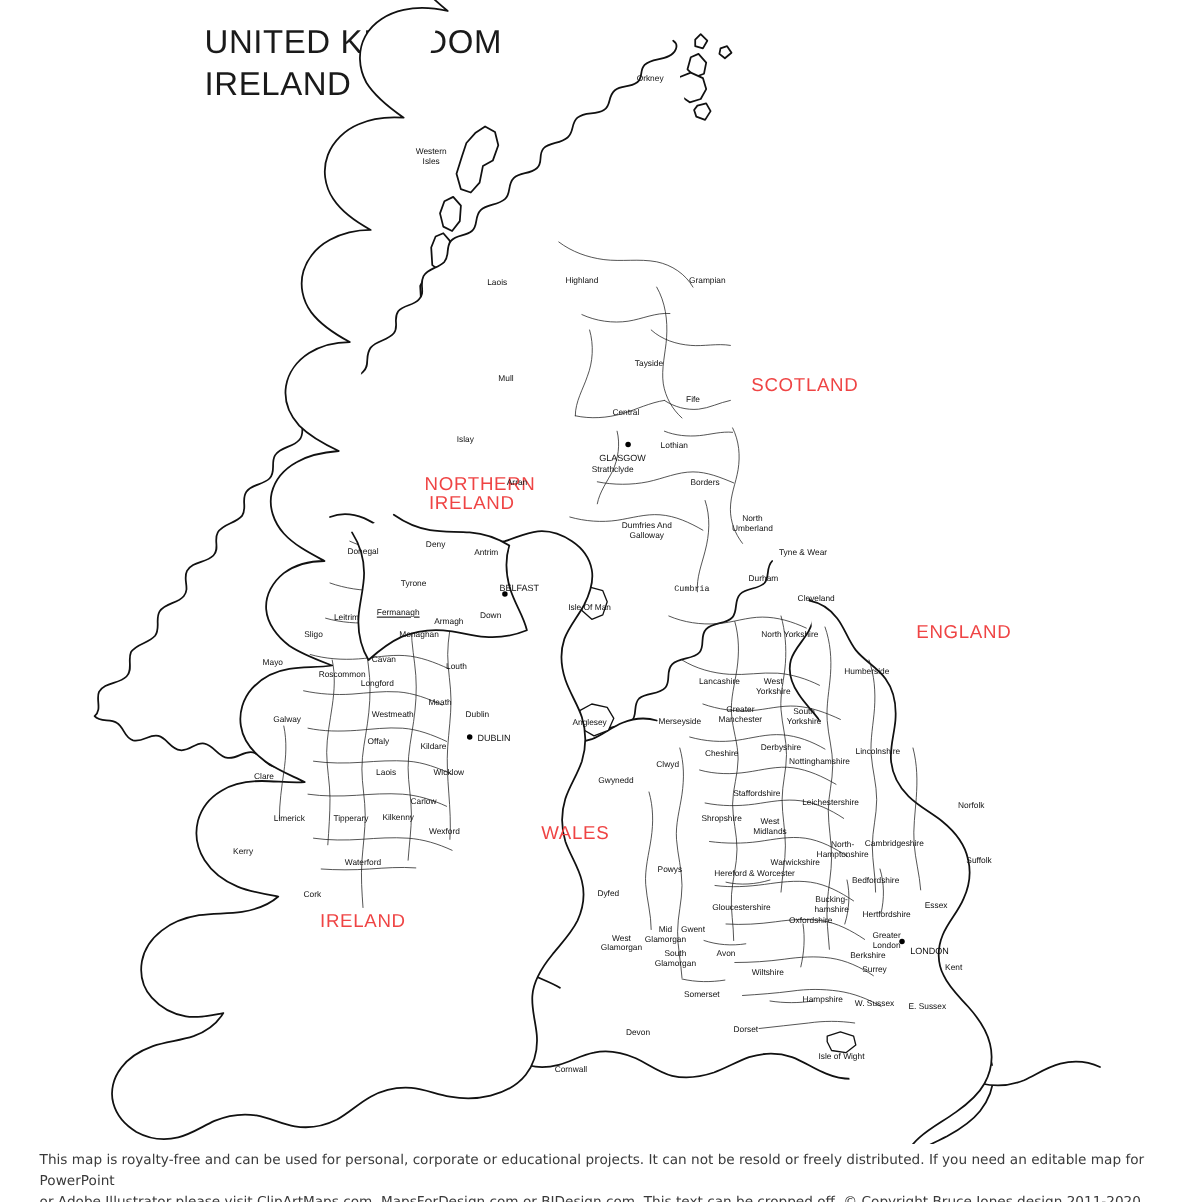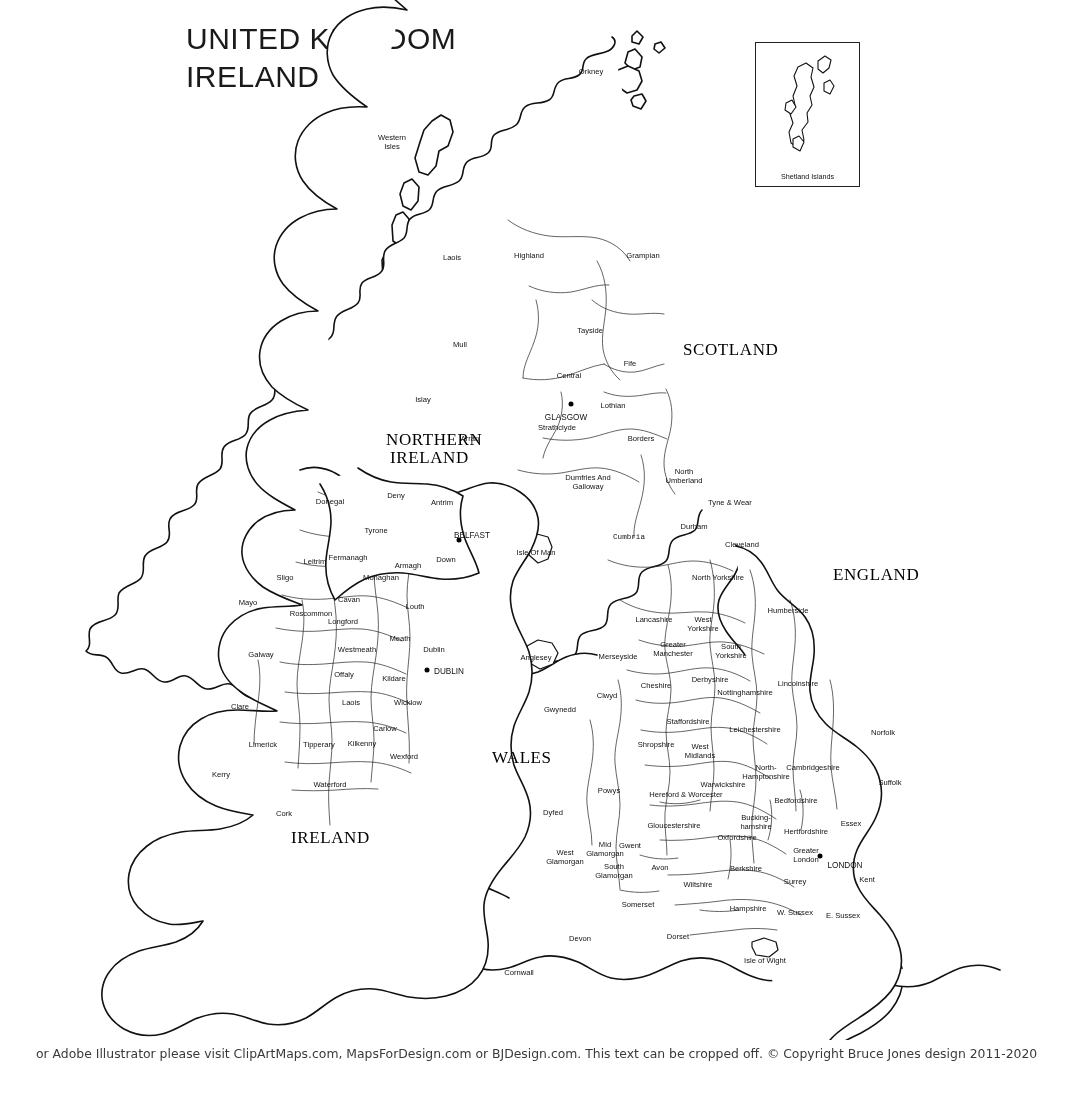--- a/index.html
+++ b/index.html
@@ -29,23 +29,22 @@
     letter-spacing: 0.5px;
     line-height: 1.28;
     font-weight: normal;
     color: #1a1a1a;
   }
   .title-line { display: block; }
   .country-label {
     position: absolute;
     font-size: 17px;
     letter-spacing: 0.6px;
-    color: #000000;
+    color: #ef4444;
     white-space: nowrap;
-    font-family: Liberation Serif, serif;
   }
   .region-label {
     position: absolute;
     font-size: 7.6px;
     color: #111111;
     white-space: nowrap;
     text-align: center;
     transform: translate(-50%, -50%);
     line-height: 1.18;
   }
@@ -246,30 +245,20 @@
       <path d="M378 488 c 3 14 3 28 1 42 -2 14 -5 28 -5 42 0 14 3 28 4 42 1 14 0 28 -2 42 -2 14 -5 28 -5 42 0 14 3 28 3 42 0 14 -2 28 -3 42"></path>
       <path d="M412 510 c 3 14 2 29 0 43 -2 14 -5 28 -5 42 0 14 3 28 3 42 0 14 -2 28 -3 42 -1 14 0 28 1 42 1 14 2 28 1 42"></path>
       <path d="M302 600 c 3 14 2 28 0 42 -2 14 -5 28 -5 42 0 14 3 28 3 42 0 14 -1 28 -2 42"></path>
       <path d="M258 660 c 3 14 2 28 0 42 -2 14 -4 28 -4 42"></path>
     </g>
 
     <path class="coast" d="M358 468 c 10 7 21 12 33 14 12 2 24 1 36 2 13 1 25 5 36 12 -4 13 -3 27 1 40 4 13 12 24 15 37 -12 5 -25 7 -38 6 -13 -1 -25 -5 -38 -6 -13 -1 -26 1 -38 6 -11 5 -21 13 -30 21 -7 -12 -10 -26 -9 -40 1 -13 5 -26 5 -39 0 -13 -4 -26 -11 -37"></path>
 
   </svg>
 
-  <div class="inset-box">
-    <svg width="101" height="141" viewBox="0 0 101 141">
-      <path class="coast" d="M42 24 l8 -4 7 5 -2 9 3 10 -4 9 2 9 -5 8 1 9 -6 8 2 10 -7 7 -6 -4 -2 -11 4 -9 -3 -9 5 -9 -2 -9 4 -10 -3 -10z" style="stroke-width:1.1"></path>
-      <path class="coast" d="M62 18 l7 -5 6 4 -2 8 -6 5 -5 -4z" style="stroke-width:1.1"></path>
-      <path class="coast" d="M68 40 l6 -3 4 6 -4 8 -6 -3z" style="stroke-width:1.1"></path>
-      <path class="coast" d="M30 60 l6 -3 4 7 -5 7 -6 -4z" style="stroke-width:1.1"></path>
-      <path class="coast" d="M37 96 l6 -3 5 6 -4 9 -7 -4z" style="stroke-width:1.1"></path>
-    </svg>
-    <span class="inset-caption">Shetland Islands</span>
-  </div>
 
   <div class="country-label" style="left:683px; top:340px;">SCOTLAND</div>
   <div class="country-label" style="left:833px; top:565px;">ENGLAND</div>
   <div class="country-label" style="left:492px; top:748px;">WALES</div>
   <div class="country-label" style="left:291px; top:828px;">IRELAND</div>
   <div class="country-label" style="left:386px; top:430px;">NORTHERN</div>
   <div class="country-label" style="left:390px; top:448px;">IRELAND</div>
 
   <div id="region-labels">
       <div class="region-label" style="left: 591px; top: 72px;">Orkney</div>
@@ -290,21 +279,21 @@
       <div class="region-label" style="left: 684px; top: 477px;">North<br>Umberland</div>
       <div class="region-label" style="left: 730px; top: 503px;">Tyne &amp; Wear</div>
       <div class="region-label" style="left: 694px; top: 527px;">Durham</div>
       <div class="region-label" style="left: 742px; top: 545px;">Cleveland</div>
       <div class="region-label" style="left: 330px; top: 502px;">Donegal</div>
       <div class="region-label" style="left: 396px; top: 496px;">Deny</div>
       <div class="region-label" style="left: 442px; top: 503px;">Antrim</div>
       <div class="region-label" style="left: 376px; top: 531px;">Tyrone</div>
       <div class="region-label" style="left: 446px; top: 560px;">Down</div>
       <div class="region-label" style="left: 315px; top: 562px;">Leitrim</div>
-      <div class="region-label" style="left: 348px; top: 558px;">Fermanagh</div>
+      <div class="region-label" style="left: 362px; top: 558px; text-decoration: underline;">Fermanagh</div>
       <div class="region-label" style="left: 408px; top: 566px;">Armagh</div>
       <div class="region-label" style="left: 381px; top: 578px;">Monaghan</div>
       <div class="region-label" style="left: 285px; top: 578px;">Sligo</div>
       <div class="region-label" style="left: 349px; top: 600px;">Cavan</div>
       <div class="region-label" style="left: 415px; top: 607px;">Louth</div>
       <div class="region-label" style="left: 248px; top: 603px;">Mayo</div>
       <div class="region-label" style="left: 311px; top: 614px;">Roscommon</div>
       <div class="region-label" style="left: 343px; top: 622px;">Longford</div>
       <div class="region-label" style="left: 400px; top: 639px;">Meath</div>
       <div class="region-label" style="left: 357px; top: 650px;">Westmeath</div>
@@ -356,21 +345,21 @@
       <div class="region-label" style="left: 756px; top: 823px;">Bucking-<br>hamshire</div>
       <div class="region-label" style="left: 737px; top: 838px;">Oxfordshire</div>
       <div class="region-label" style="left: 806px; top: 832px;">Hertfordshire</div>
       <div class="region-label" style="left: 851px; top: 824px;">Essex</div>
       <div class="region-label" style="left: 630px; top: 846px;">Gwent</div>
       <div class="region-label" style="left: 605px; top: 850px;">Mid<br>Glamorgan</div>
       <div class="region-label" style="left: 565px; top: 858px;">West<br>Glamorgan</div>
       <div class="region-label" style="left: 614px; top: 872px;">South<br>Glamorgan</div>
       <div class="region-label" style="left: 660px; top: 868px;">Avon</div>
       <div class="region-label" style="left: 806px; top: 856px;">Greater<br>London</div>
-      <div class="region-label" style="left: 746px; top: 869px;">Berkshire</div>
+      <div class="region-label" style="left: 789px; top: 869px;">Berkshire</div>
       <div class="region-label" style="left: 867px; top: 880px;">Kent</div>
       <div class="region-label" style="left: 795px; top: 882px;">Surrey</div>
       <div class="region-label" style="left: 698px; top: 885px;">Wiltshire</div>
       <div class="region-label" style="left: 748px; top: 909px;">Hampshire</div>
       <div class="region-label" style="left: 795px; top: 913px;">W. Sussex</div>
       <div class="region-label" style="left: 843px; top: 916px;">E. Sussex</div>
       <div class="region-label" style="left: 638px; top: 905px;">Somerset</div>
       <div class="region-label" style="left: 678px; top: 937px;">Dorset</div>
       <div class="region-label" style="left: 580px; top: 939px;">Devon</div>
       <div class="region-label" style="left: 765px; top: 961px;">Isle of Wight</div>
@@ -382,16 +371,17 @@
       <div class="city-label" style="left: 566px; top: 417px;">GLASGOW</div>
       <div class="city-dot" style="left: 459px; top: 540px;"></div>
       <div class="city-label" style="left: 472px; top: 535px;">BELFAST</div>
       <div class="city-dot" style="left: 427px; top: 670px;"></div>
       <div class="city-label" style="left: 449px; top: 671px;">DUBLIN</div>
       <div class="city-dot" style="left: 820px; top: 856px;"></div>
       <div class="city-label" style="left: 845px; top: 865px;">LONDON</div>
     </div>
 
   <div class="footer">
+    <span class="line">This map is royalty-free and can be used for personal, corporate or educational projects. It can not be resold or freely distributed. If you need an editable map for PowerPoint</span>
     <span class="line">or Adobe Illustrator please visit ClipArtMaps.com, MapsForDesign.com or BJDesign.com. This text can be cropped off. © Copyright Bruce Jones design 2011-2020</span>
   </div>
 
 </div>
 
 </body></html>

